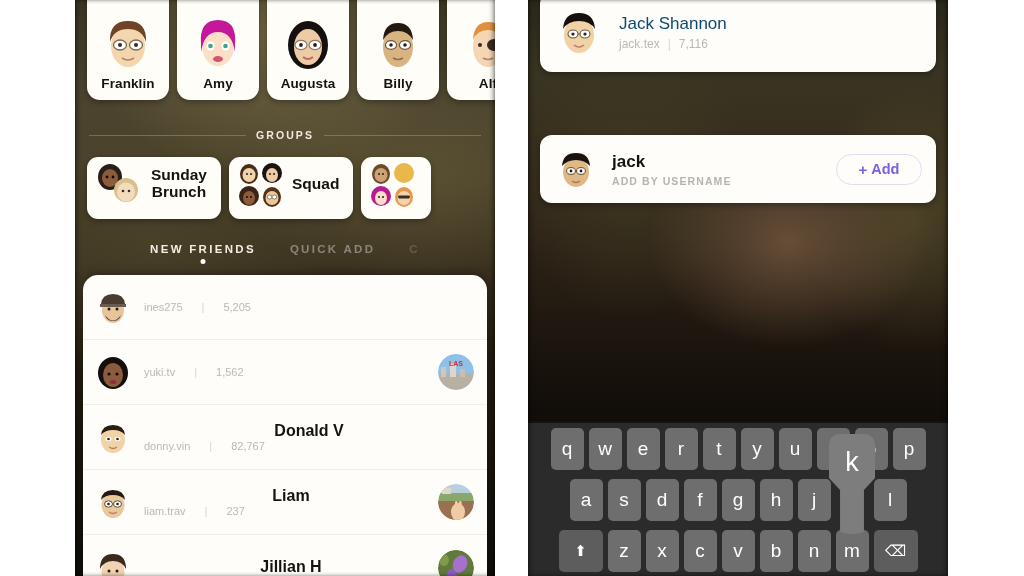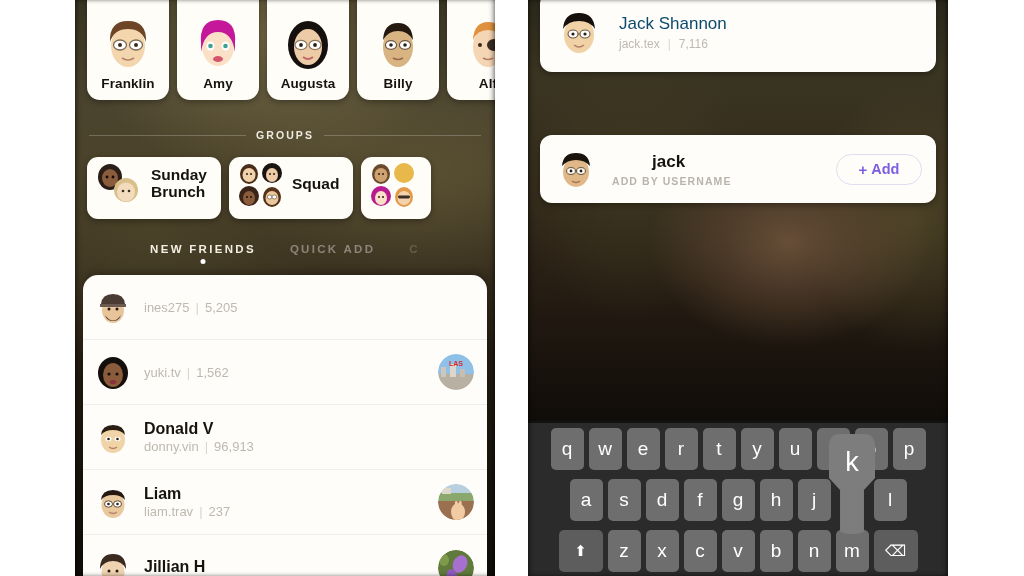--- a/index.html
+++ b/index.html
@@ -9,21 +9,21 @@
     font-family: "Liberation Sans", sans-serif;
     overflow: hidden;
   }
   #root { position: relative; width: 1024px; height: 576px; background:#fff; }
 
   
   .panel {
     position: absolute; top: 0; height: 576px; overflow: hidden;
     background: #1a1712;
   }
-  #panel-left  { left: 75px;  width: 420px; }
+  #panel-left  { left: 75px;  width: 420px; text-align: center; }
   #panel-right { left: 528px; width: 420px; }
 
   .panel-bg { position:absolute; inset:0; }
 
   
   #bg-left {
     background:
       radial-gradient(ellipse 260px 200px at 46% 6%,  rgba(120,108,70,.85), rgba(0,0,0,0) 72%),
       radial-gradient(ellipse 300px 220px at 18% 40%, rgba(74,66,40,.85),  rgba(0,0,0,0) 70%),
       radial-gradient(ellipse 240px 160px at 80% 30%, rgba(96,86,54,.7),   rgba(0,0,0,0) 72%),
@@ -83,38 +83,38 @@
   
   #friend-list {
     position:absolute; top:275px; left:8px; width:404px; height:320px;
     background:#fffdf9; border-radius:15px 15px 0 0; overflow:hidden;
     box-shadow:0 -2px 8px rgba(0,0,0,.3);
   }
   .fl-row { display:flex; align-items:center; height:65px; padding:0 13px 0 11px; border-bottom:1px solid #f0eeea; }
   .fl-face { width:38px; height:38px; flex:0 0 auto; }
   .fl-text { flex:1; margin-left:12px; min-width:0; }
   .fl-name { font-size:16px; font-weight:700; color:#16130f; line-height:1.18; }
-  .fl-sub { font-size:13px; color:#bdb9b2; margin-top:0; display:flex; align-items:center; gap:6px; }
+  .fl-sub { font-size:11px; color:#bdb9b2; margin-top:0; display:flex; align-items:center; gap:19px; }
   .fl-sub .bar { color:#d8d5cf; }
   .fl-thumb { width:36px; height:36px; border-radius:50%; flex:0 0 auto; overflow:hidden; }
 
   
   #profile-card { position:absolute; top:-8px; left:12px; width:396px; height:80px;
                   display:flex; align-items:center; padding-left:14px; }
   #profile-card .pc-face { width:50px; height:50px; flex:0 0 auto; }
   #profile-card .pc-text { margin-left:15px; }
   .pc-name { font-size:17px; font-weight:400; color:#0c4a6e; }
   .pc-sub { font-size:12px; color:#bdb9b2; margin-top:3px; display:flex; gap:8px; }
 
   
   #add-card { position:absolute; top:135px; left:12px; width:396px; height:68px;
               display:flex; align-items:center; padding:0 14px; }
   #add-card .ac-face { width:44px; height:44px; flex:0 0 auto; }
   #add-card .ac-text { margin-left:14px; flex:1; }
-  .ac-name { font-size:17px; font-weight:700; color:#16130f;margin-left:40px; }
+  .ac-name { font-size:17px; font-weight:700; color:#16130f; }
   .ac-sub { font-size:10.5px; letter-spacing:1.1px; color:#b8b4ad; margin-top:3px; font-weight:600; }
   #add-btn {
     width:86px; height:31px; border-radius:16px; border:1.3px solid #e2dcf0;
     background:#fffdf9; display:flex; align-items:center; justify-content:center; gap:4px;
     color:#7d5ee0; font-size:14.5px; font-weight:700; cursor:pointer; flex:0 0 auto;
   }
   #add-btn .plus { font-size:15px; font-weight:700; line-height:1; }
 
   
   #keyboard { position:absolute; left:0; bottom:0; width:420px; height:155px;
@@ -375,21 +375,21 @@
             <circle cx="14.5" cy="21" r="1.3" fill="#2b1f14"></circle>
           <ellipse cx="23.5" cy="21" rx="3" ry="2.2" fill="#fff"></ellipse>
             <circle cx="23.5" cy="21" r="1.3" fill="#2b1f14"></circle>
           <path d="M15 29 Q19 32 23 29" stroke="#b5806a" stroke-width="1.3" fill="none"></path>
         </svg>
         <div class="fl-text">
           <div class="fl-name">Donald V</div>
           <div class="fl-sub">
             <span>donny.vin</span>
             <span class="bar">|</span>
-            <span>96,913</span>
+            <span>82,767</span>
           </div>
         </div>
       </div>
 
       <div class="fl-row">
         <svg class="fl-face" viewBox="0 0 38 38">
           <ellipse cx="19" cy="22" rx="11.5" ry="13" fill="#e9c89e"></ellipse>
           <path d="M7 17 Q8 7 19 7 Q30 7 31 17 Q27 12 19 12 Q11 12 7 17Z" fill="#241810"></path>
           <ellipse cx="14.5" cy="21" rx="4" ry="3.2" fill="#fff" stroke="#5d4c38" stroke-width="1"></ellipse>
           <ellipse cx="23.5" cy="21" rx="4" ry="3.2" fill="#fff" stroke="#5d4c38" stroke-width="1"></ellipse>

